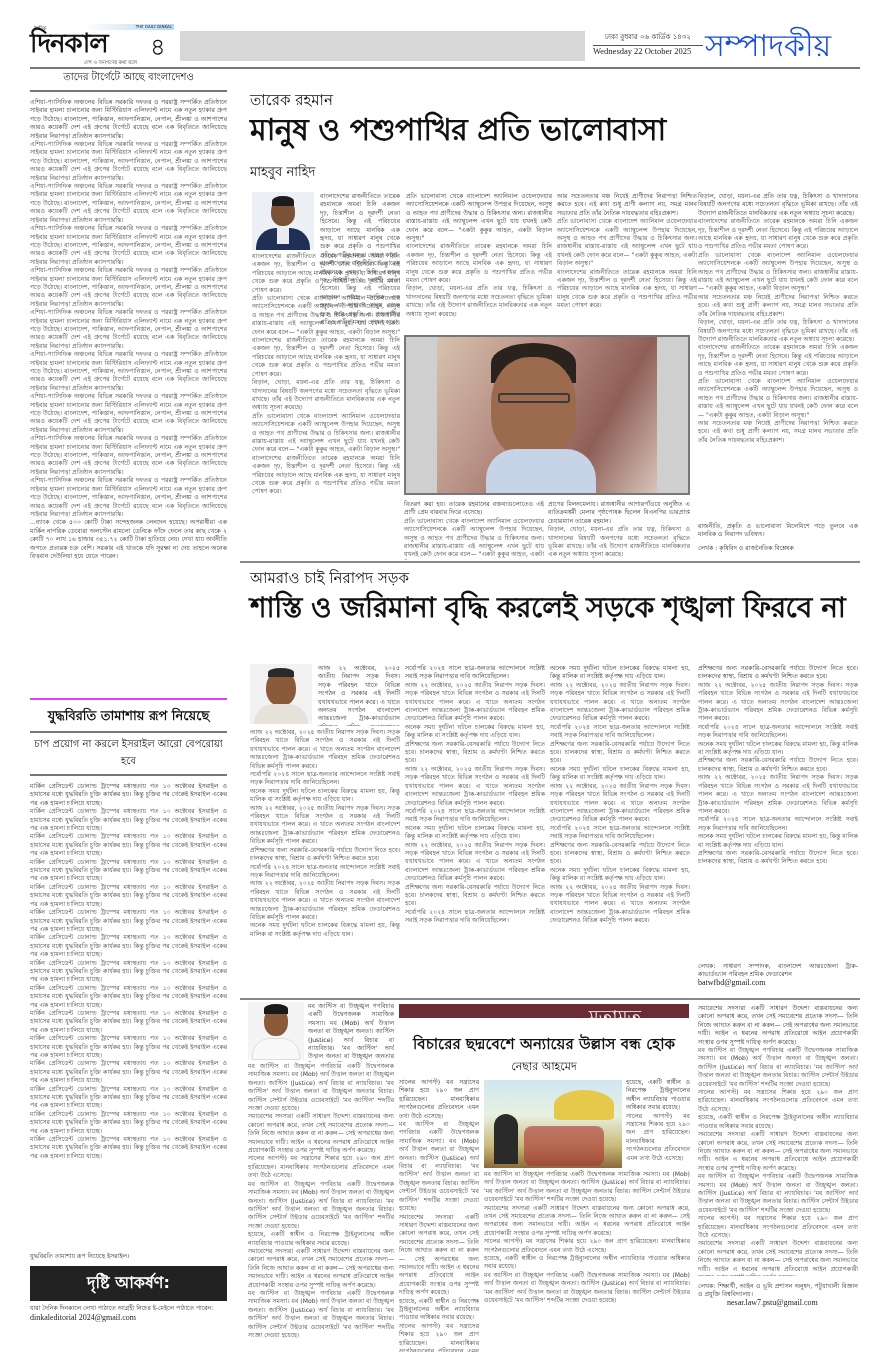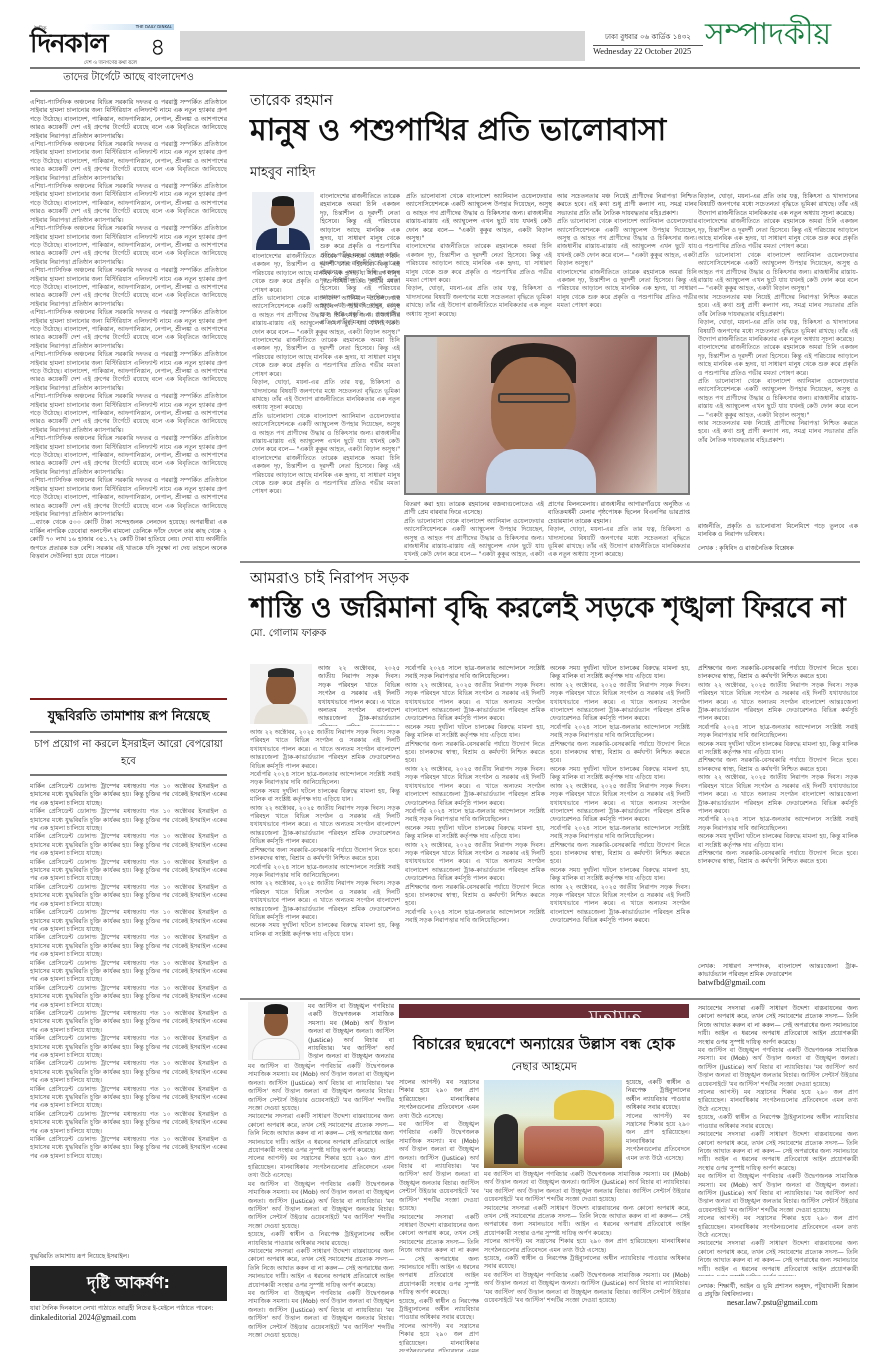--- a/index.html
+++ b/index.html
@@ -12,21 +12,21 @@
   .masthead { left: 30px; top: 28px; width: 140px; height: 34px; }
   .mast-logo { font-family: "DejaVu Serif", serif; font-weight: bold; font-size: 26px; color: #111; line-height: 30px; letter-spacing: -1px; }
   .mast-small { position: absolute; left: 4px; top: -3px; font-size: 5px; color: #333; }
   .mast-eng { position: absolute; left: 54px; top: -4px; width: 90px; height: 6px; background: linear-gradient(90deg, #ffffff, #b9d6ee); font-size: 4px; color: #123; text-align: right; padding-right: 2px; line-height: 6px; }
   .mast-tag { position: absolute; left: 54px; top: 31px; font-size: 5px; color: #333; }
   .page-num { left: 150px; top: 28px; font-size: 24px; font-family: "DejaVu Serif", serif; color: #111; }
   .grey-bar { left: 180px; top: 31px; width: 405px; height: 30px; background: #d7d7d7; }
   .date-box { left: 593px; top: 31px; width: 165px; height: 30px; }
   .date-bn { font-size: 7px; color: #222; border-bottom: 1px solid #555; padding-bottom: 2px; text-align: center; width: 110px; }
   .date-en { font-family: "Liberation Serif", serif; font-size: 8.5px; color: #222; margin-top: 0; }
-  .section-title { left: 705px; top: 10px; font-size: 30px; font-family: "DejaVu Serif", serif; color: #15803d; }
+  .section-title { left: 705px; top: 22px; font-size: 30px; font-family: "DejaVu Serif", serif; color: #1d4ed8; }
 
   .rule { background: #777; height: 2px; }
 
   
   .left-col { left: 30px; top: 66px; width: 197px; }
   .lhead { font-size: 12px; text-align: center; color: #111; font-weight: bold; padding: 6px 0 4px; border-bottom: 2px solid #777; }
   .lsub { font-size: 10px; text-align: center; padding: 3px 0 4px; border-bottom: 2px solid #777; color: #111; }
   .body-text { font-size: 6.1px; line-height: 8.4px; color: #333; text-align: justify; }
   .body-text p { margin-bottom: 0; text-indent: 0; }
   .filler { color: #444; }
@@ -81,21 +81,21 @@
     <p class="filler">এশিয়া-প্যাসিফিক অঞ্চলের বিভিন্ন সরকারি দফতর ও পররাষ্ট্র সম্পর্কিত প্রতিষ্ঠানে সাইবার হামলা চালানোর জন্য মিস্টিরিয়াস এলিফ্যান্ট নামে এক নতুন হ্যাকার গ্রুপ গড়ে উঠেছে। বাংলাদেশ, পাকিস্তান, আফগানিস্তান, নেপাল, শ্রীলঙ্কা ও আশপাশের আরও কয়েকটি দেশ এই গ্রুপের টার্গেটে রয়েছে বলে এক বিবৃতিতে জানিয়েছে সাইবার নিরাপত্তা প্রতিষ্ঠান ক্যাসপারস্কি।</p>
     <p class="filler">এশিয়া-প্যাসিফিক অঞ্চলের বিভিন্ন সরকারি দফতর ও পররাষ্ট্র সম্পর্কিত প্রতিষ্ঠানে সাইবার হামলা চালানোর জন্য মিস্টিরিয়াস এলিফ্যান্ট নামে এক নতুন হ্যাকার গ্রুপ গড়ে উঠেছে। বাংলাদেশ, পাকিস্তান, আফগানিস্তান, নেপাল, শ্রীলঙ্কা ও আশপাশের আরও কয়েকটি দেশ এই গ্রুপের টার্গেটে রয়েছে বলে এক বিবৃতিতে জানিয়েছে সাইবার নিরাপত্তা প্রতিষ্ঠান ক্যাসপারস্কি।</p>
     <p class="filler">এশিয়া-প্যাসিফিক অঞ্চলের বিভিন্ন সরকারি দফতর ও পররাষ্ট্র সম্পর্কিত প্রতিষ্ঠানে সাইবার হামলা চালানোর জন্য মিস্টিরিয়াস এলিফ্যান্ট নামে এক নতুন হ্যাকার গ্রুপ গড়ে উঠেছে। বাংলাদেশ, পাকিস্তান, আফগানিস্তান, নেপাল, শ্রীলঙ্কা ও আশপাশের আরও কয়েকটি দেশ এই গ্রুপের টার্গেটে রয়েছে বলে এক বিবৃতিতে জানিয়েছে সাইবার নিরাপত্তা প্রতিষ্ঠান ক্যাসপারস্কি।</p>
     <p class="filler">এশিয়া-প্যাসিফিক অঞ্চলের বিভিন্ন সরকারি দফতর ও পররাষ্ট্র সম্পর্কিত প্রতিষ্ঠানে সাইবার হামলা চালানোর জন্য মিস্টিরিয়াস এলিফ্যান্ট নামে এক নতুন হ্যাকার গ্রুপ গড়ে উঠেছে। বাংলাদেশ, পাকিস্তান, আফগানিস্তান, নেপাল, শ্রীলঙ্কা ও আশপাশের আরও কয়েকটি দেশ এই গ্রুপের টার্গেটে রয়েছে বলে এক বিবৃতিতে জানিয়েছে সাইবার নিরাপত্তা প্রতিষ্ঠান ক্যাসপারস্কি।</p>
     <p class="filler">এশিয়া-প্যাসিফিক অঞ্চলের বিভিন্ন সরকারি দফতর ও পররাষ্ট্র সম্পর্কিত প্রতিষ্ঠানে সাইবার হামলা চালানোর জন্য মিস্টিরিয়াস এলিফ্যান্ট নামে এক নতুন হ্যাকার গ্রুপ গড়ে উঠেছে। বাংলাদেশ, পাকিস্তান, আফগানিস্তান, নেপাল, শ্রীলঙ্কা ও আশপাশের আরও কয়েকটি দেশ এই গ্রুপের টার্গেটে রয়েছে বলে এক বিবৃতিতে জানিয়েছে সাইবার নিরাপত্তা প্রতিষ্ঠান ক্যাসপারস্কি।</p>
     <p>...ব্যাংক থেকে ৫০০ কোটি টাকা সন্দেহজনক লেনদেন হয়েছে। অপরাধীরা এক মার্কিন নাগরিক ডেবোরা অলস্টেন রামলো ডেনিকে ফাঁদে ফেলে তার কাছ থেকে ২ কোটি ৭০ লাখ ১৬ হাজার ৩৫১.৭২ কোটি টাকা হাতিয়ে নেয়। দেখা যায় অর্থনীতি জগতে প্রতারক চক্র বেশি। সরকার এই খাতকে যদি সুরক্ষা না দেয় তাহলে অনেক বিত্তবান দেউলিয়া হয়ে যেতে পারেন।</p>
   </div>
 </div>
 
 <div class="abs" style="left:30px; top:698px; width:197px;">
-  <div class="lhead" style="border-top:2px solid #7f1d1d; font-size:13px;">যুদ্ধবিরতি তামাশায় রূপ নিয়েছে</div>
+  <div class="lhead" style="border-top:2px solid #d946ef; font-size:13px;">যুদ্ধবিরতি তামাশায় রূপ নিয়েছে</div>
   <div class="lsub">চাপ প্রয়োগ না করলে ইসরাইল আরো বেপরোয়া হবে</div>
   <div class="body-text" style="margin-top:6px; height:500px; overflow:hidden;">
     <p>মার্কিন প্রেসিডেন্ট ডোনাল্ড ট্রাম্পের মধ্যস্থতায় গত ১০ অক্টোবর ইসরাইল ও হামাসের মধ্যে যুদ্ধবিরতি চুক্তি কার্যকর হয়। কিন্তু চুক্তির পর থেকেই ইসরাইল একের পর এক হামলা চালিয়ে যাচ্ছে।</p>
     <p class="filler">মার্কিন প্রেসিডেন্ট ডোনাল্ড ট্রাম্পের মধ্যস্থতায় গত ১০ অক্টোবর ইসরাইল ও হামাসের মধ্যে যুদ্ধবিরতি চুক্তি কার্যকর হয়। কিন্তু চুক্তির পর থেকেই ইসরাইল একের পর এক হামলা চালিয়ে যাচ্ছে।</p>
     <p class="filler">মার্কিন প্রেসিডেন্ট ডোনাল্ড ট্রাম্পের মধ্যস্থতায় গত ১০ অক্টোবর ইসরাইল ও হামাসের মধ্যে যুদ্ধবিরতি চুক্তি কার্যকর হয়। কিন্তু চুক্তির পর থেকেই ইসরাইল একের পর এক হামলা চালিয়ে যাচ্ছে।</p>
     <p class="filler">মার্কিন প্রেসিডেন্ট ডোনাল্ড ট্রাম্পের মধ্যস্থতায় গত ১০ অক্টোবর ইসরাইল ও হামাসের মধ্যে যুদ্ধবিরতি চুক্তি কার্যকর হয়। কিন্তু চুক্তির পর থেকেই ইসরাইল একের পর এক হামলা চালিয়ে যাচ্ছে।</p>
     <p class="filler">মার্কিন প্রেসিডেন্ট ডোনাল্ড ট্রাম্পের মধ্যস্থতায় গত ১০ অক্টোবর ইসরাইল ও হামাসের মধ্যে যুদ্ধবিরতি চুক্তি কার্যকর হয়। কিন্তু চুক্তির পর থেকেই ইসরাইল একের পর এক হামলা চালিয়ে যাচ্ছে।</p>
     <p class="filler">মার্কিন প্রেসিডেন্ট ডোনাল্ড ট্রাম্পের মধ্যস্থতায় গত ১০ অক্টোবর ইসরাইল ও হামাসের মধ্যে যুদ্ধবিরতি চুক্তি কার্যকর হয়। কিন্তু চুক্তির পর থেকেই ইসরাইল একের পর এক হামলা চালিয়ে যাচ্ছে।</p>
     <p class="filler">মার্কিন প্রেসিডেন্ট ডোনাল্ড ট্রাম্পের মধ্যস্থতায় গত ১০ অক্টোবর ইসরাইল ও হামাসের মধ্যে যুদ্ধবিরতি চুক্তি কার্যকর হয়। কিন্তু চুক্তির পর থেকেই ইসরাইল একের পর এক হামলা চালিয়ে যাচ্ছে।</p>
     <p class="filler">মার্কিন প্রেসিডেন্ট ডোনাল্ড ট্রাম্পের মধ্যস্থতায় গত ১০ অক্টোবর ইসরাইল ও হামাসের মধ্যে যুদ্ধবিরতি চুক্তি কার্যকর হয়। কিন্তু চুক্তির পর থেকেই ইসরাইল একের পর এক হামলা চালিয়ে যাচ্ছে।</p>
@@ -182,21 +182,20 @@
 </div>
 <div class="col body-text" style="left:698px; top:522px; width:160px;">
   <p>রাজনীতি, প্রকৃতি ও ভালোবাসা মিলেমিশে গড়ে তুলবে এক মানবিক ও নিরাপদ ভবিষ্যৎ।</p>
   <p style="margin-top:5px;">লেখক : কৃষিবিদ ও রাজনৈতিক বিশ্লেষক</p>
 </div>
 <div class="hr" style="left:240px; top:561px; width:620px;"></div>
 
 <div class="abs" style="left:250px; top:566px; width:610px;">
   <div class="kicker">আমরাও চাই নিরাপদ সড়ক</div>
   <div class="headline" style="font-size:28px;">শাস্তি ও জরিমানা বৃদ্ধি করলেই সড়কে শৃঙ্খলা ফিরবে না</div>
-  <div class="byline-small">মো. গোলাম ফারুক</div>
 </div>
 
 <div class="photo" style="left:250px; top:664px; width:62px; height:60px; background:#f2f2f2; border:none;">
   <div class="avatar-shape" style="left:16px; top:6px; width:30px; height:36px; border-radius:50% 50% 45% 45%; background:#8a5a3a;"></div>
   <div class="avatar-shape" style="left:18px; top:4px; width:26px; height:9px; border-radius:50% 50% 0 0; background:#2a2a2a;"></div>
   <div class="avatar-shape" style="left:4px; top:40px; width:54px; height:20px; border-radius:20px 20px 0 0; background:#e6e2da;"></div>
 </div>
 
 <div class="col body-text" style="left:318px; top:664px; width:82px; height:62px; overflow:hidden;">
   <p>আজ ২২ অক্টোবর, ২০২৫ জাতীয় নিরাপদ সড়ক দিবস। সড়ক পরিবহন খাতে বিভিন্ন সংগঠন ও সরকার এই দিনটি যথাযথভাবে পালন করে। এ খাতে অন্যতম সংগঠন বাংলাদেশ আন্তঃজেলা ট্রাক-কাভার্ডভ্যান পরিবহন শ্রমিক ফেডারেশনও বিভিন্ন কর্মসূচি পালন করবে।</p>

